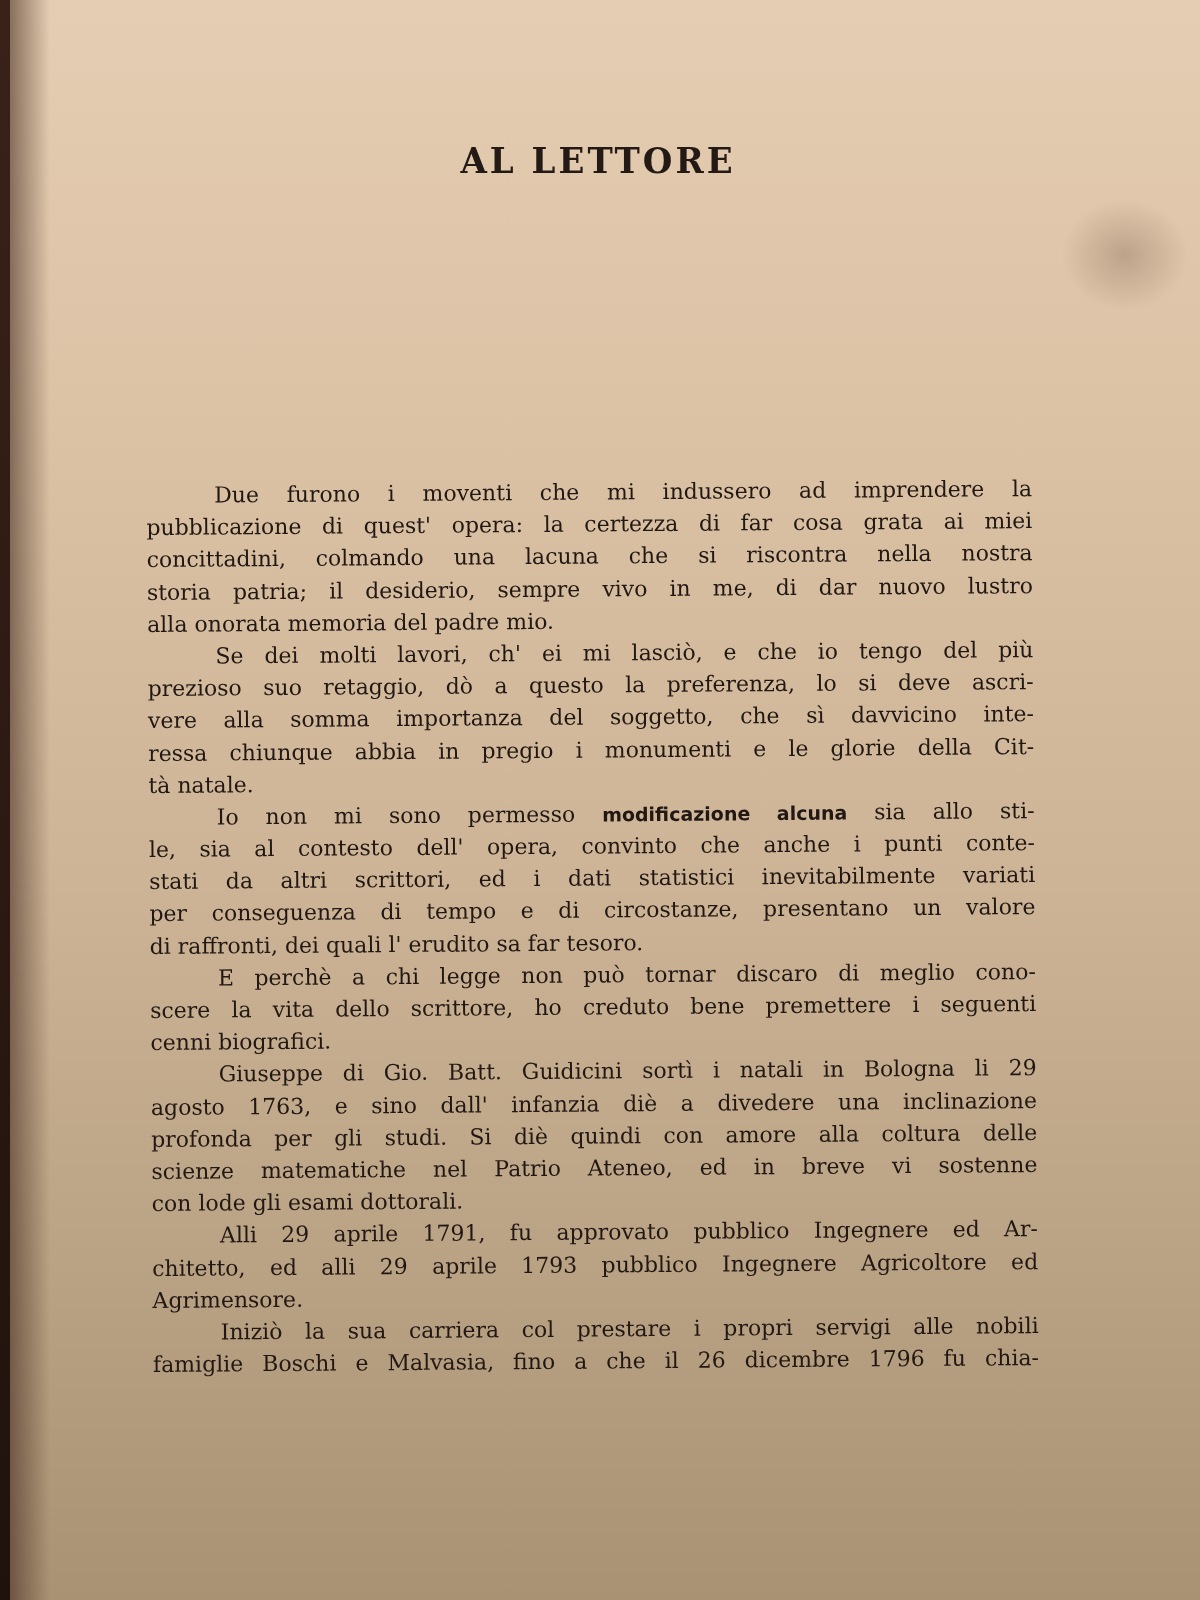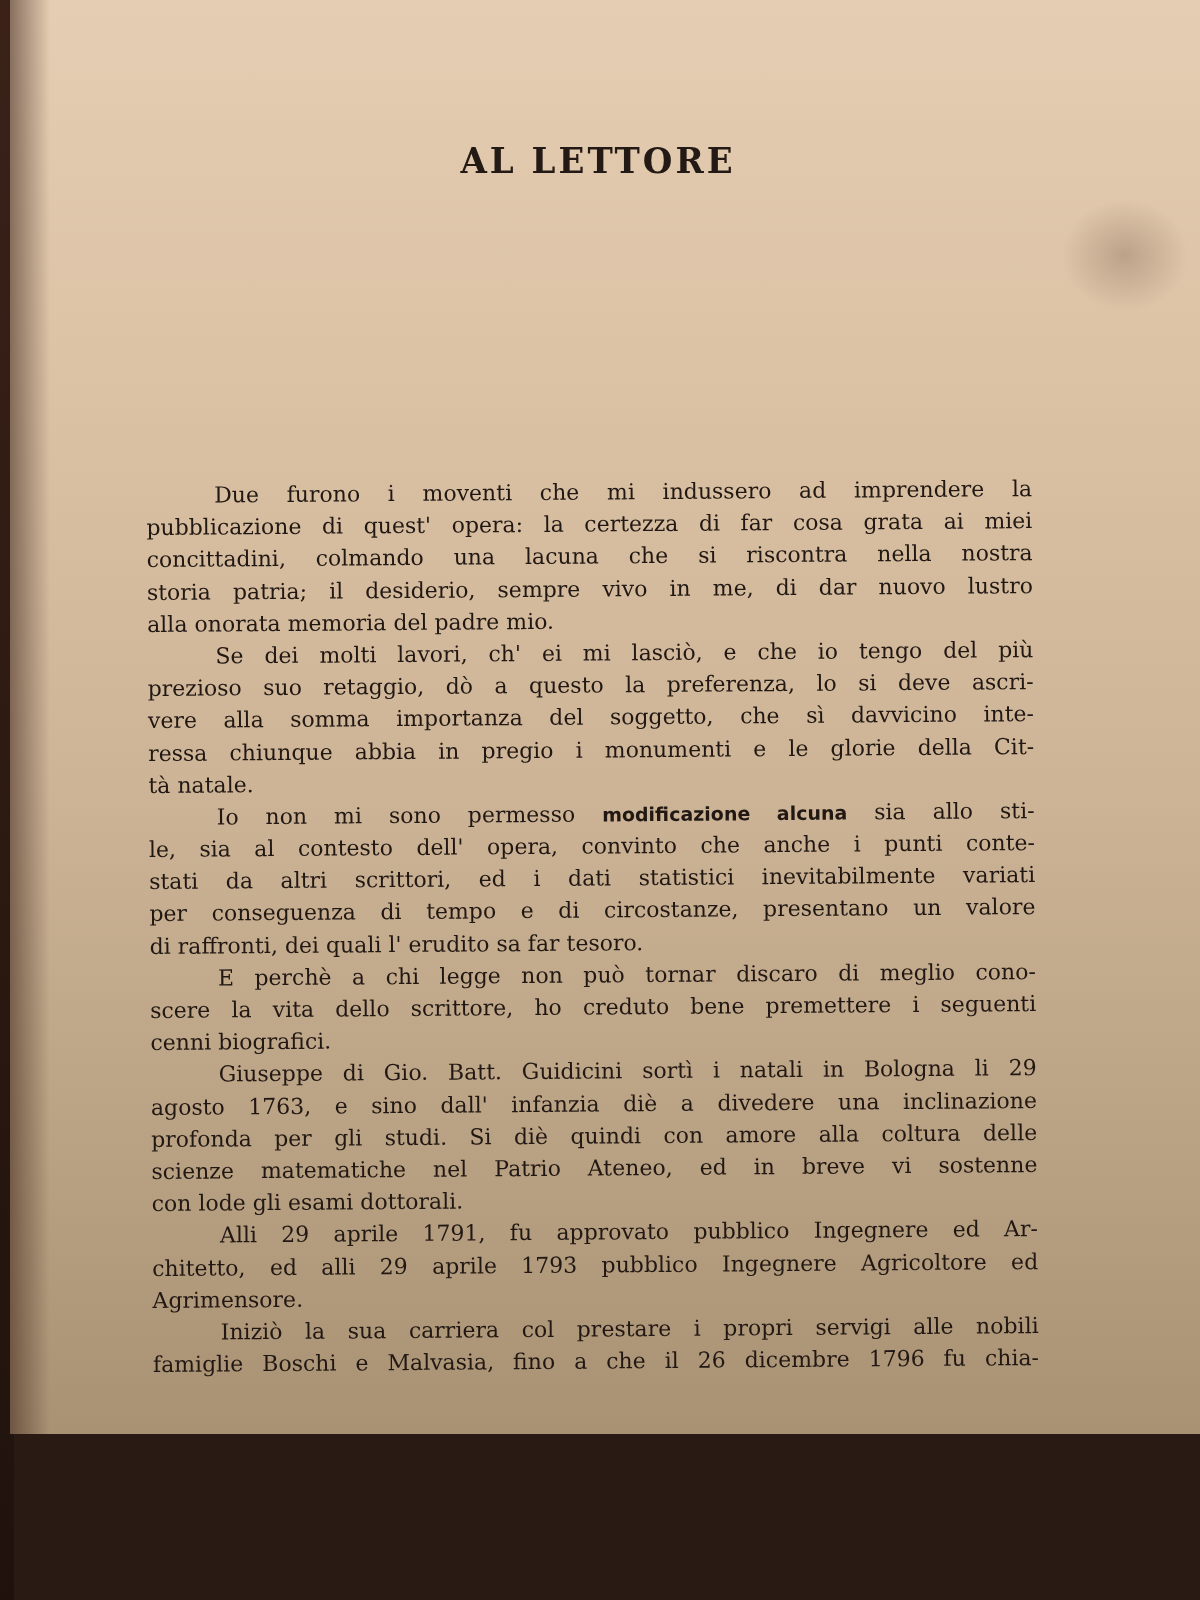--- a/index.html
+++ b/index.html
@@ -12,21 +12,21 @@
     position: relative;
     overflow: hidden;
     background: #2a1a14;
     font-family: "DejaVu Serif", serif;
   }
   .page {
     position: absolute;
     left: 10px;
     top: 0;
     width: 1190px;
-    height: 1434px;
+    height: 1600px;
     background:
       radial-gradient(ellipse 90px 80px at 1115px 255px, rgba(120,95,75,0.35), rgba(120,95,75,0) 70%),
       linear-gradient(180deg, #e5cdb3 0%, #dcc3a6 25%, #cdb497 55%, #b9a183 80%, #a99274 100%);
   }
   .page::before {
     content: "";
     position: absolute;
     left: 0; top: 0; bottom: 0;
     width: 40px;
     background: linear-gradient(90deg, rgba(60,35,25,0.55), rgba(60,35,25,0));

